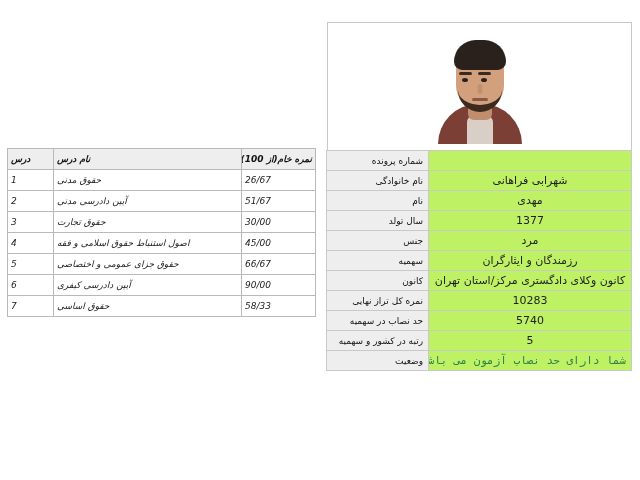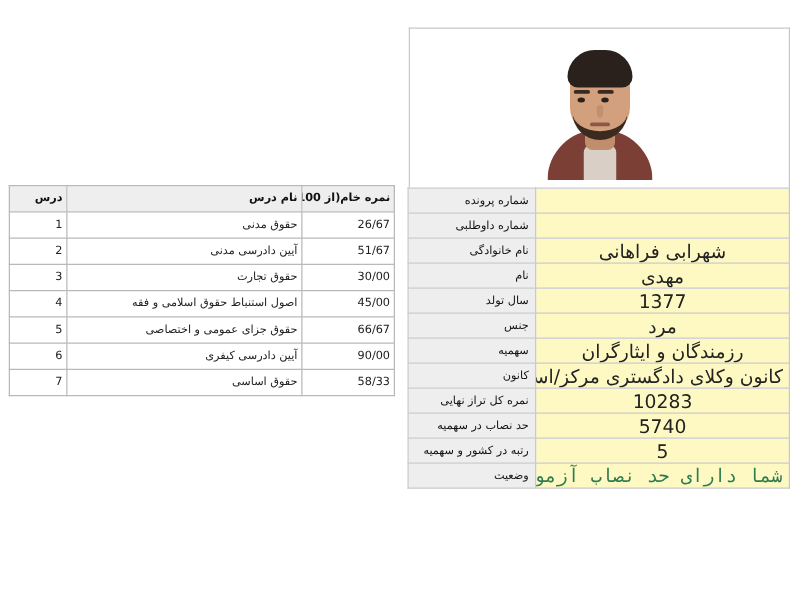--- a/index.html
+++ b/index.html
@@ -32,25 +32,26 @@
     width: 100%;
     table-layout: fixed;
     font-size: 9px;
     color: #222;
   }
   table.scores th,
   table.scores td {
     border: 1px solid #b9b9b9;
     height: 20px;
     padding: 0 3px;
-    text-align: right;
+    text-align: left;
     vertical-align: middle;
     font-weight: normal;
     white-space: nowrap;
     overflow: hidden;
+    font-style: italic;
   }
   table.scores thead th {
     background: #eeeeee;
     font-weight: bold;
     font-size: 9px;
     color: #111;
   }
   table.scores col.c-score { width: 74px; }
   table.scores col.c-name  { width: 188px; }
   table.scores col.c-num   { width: 46px; }
@@ -203,23 +204,23 @@
     overflow: hidden;
   }
   table.info td.label {
     background: #eeeeee;
     font-weight: normal;
     text-align: right;
     font-size: 9px;
     color: #111;
   }
   table.info td.value {
-    background: #fef9c3;
+    background: #bef264;
     text-align: center;
-    font-size: 15px;
+    font-size: 11px;
   }
   td.value.status {
     color: #2f7d4f;
     font-family: Liberation Mono, monospace;
   }
 </style>
 </head>
 <body>
 
 <div class="page">
@@ -300,24 +301,20 @@
       <colgroup>
         <col class="c-val">
           <col class="c-label">
       </colgroup>
       <tbody>
         <tr>
           <td class="value"></td>
           <td class="label">شماره پرونده</td>
         </tr>
         <tr>
-          <td class="value"></td>
-          <td class="label">شماره داوطلبی</td>
-        </tr>
-        <tr>
           <td class="value">شهرابی فراهانی</td>
           <td class="label">نام خانوادگی</td>
         </tr>
         <tr>
           <td class="value">مهدی</td>
           <td class="label">نام</td>
         </tr>
         <tr>
           <td class="value">1377</td>
           <td class="label">سال تولد</td>

